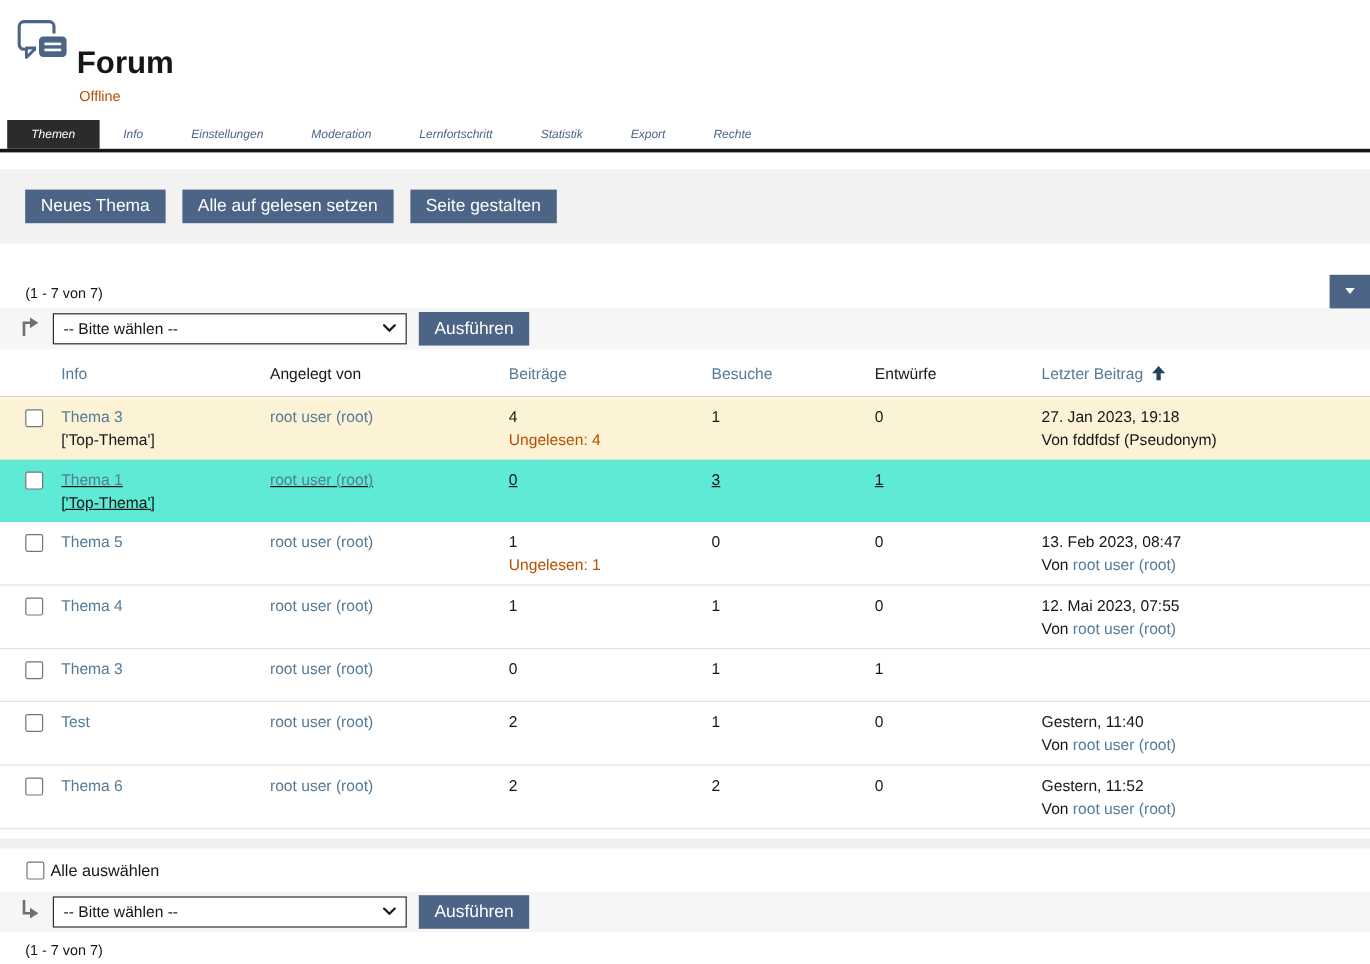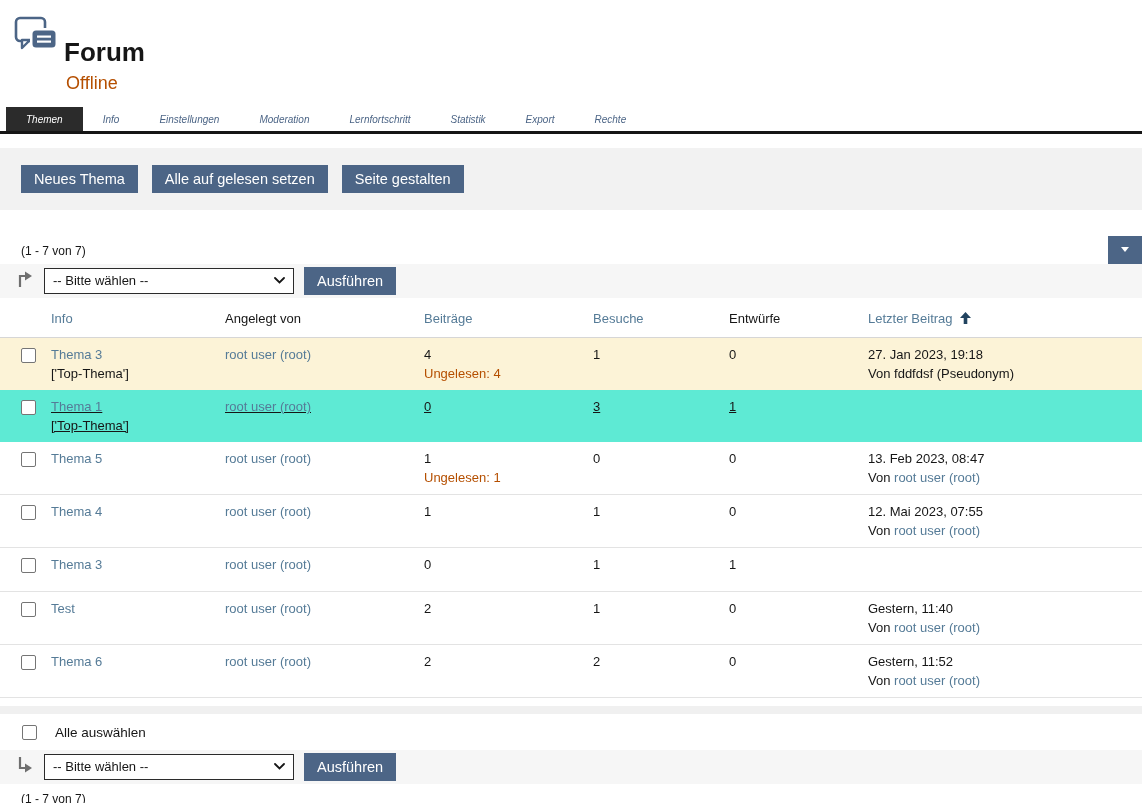--- a/index.html
+++ b/index.html
@@ -9,21 +9,21 @@
     color:#161616; font-size:13px;
   }
   .page { width:1142px; position:relative; }
 
   
   .app-header { padding:14px 0 0 14px; }
   .header-row { display:flex; align-items:flex-start; }
   .forum-icon { width:44px; height:40px; flex:0 0 auto; margin-top:2px; }
   .title-block { margin-left:6px; }
   .page-title { font-size:26px; font-weight:bold; color:#161616; line-height:1.1;margin-top:24px; }
-  .status-offline { font-size:18px; color:#b54f00; margin:6px 0 0 2px; }
+  .status-offline { font-size:12px; color:#b54f00; margin:6px 0 0 2px; }
 
   
   .tabbar { margin-top:13px; border-bottom:3px solid #161616; display:flex; align-items:stretch; padding-left:6px; }
   .tab { font-size:10px; color:#4c6586; padding:7px 20px 6px 20px; cursor:pointer;font-style:italic; }
   .tab.active { background:#2b2b2b; color:#ffffff; }
 
   
   .toolbar-band { margin-top:14px; background:#f2f2f2; padding:17px 0 17px 21px; display:flex; gap:14px; }
   .btn {
     background:#4c6586; color:#fff; border:none; font-family:inherit;
@@ -34,21 +34,21 @@
   
   .list-header { margin-top:26px; display:flex; justify-content:space-between; align-items:flex-end; padding-left:21px; }
   .count-text { font-size:12px; color:#161616; padding-bottom:6px; }
   .perpage-btn { font-size:14.5px; gap:8px; }
   .caret-down { width:0; height:0; border-left:4px solid transparent; border-right:4px solid transparent; border-top:5px solid #fff; display:inline-block; }
 
   
   .action-row { background:#f6f6f6; padding:5px 0 5px 16px; display:flex; align-items:center; gap:10px; height:34px; }
   .corner-arrow { width:18px; height:18px; flex:0 0 auto; }
   .select-box {
-    width:250px; height:26px; background:#fff; border:1px solid #2b2b2b;
+    width:295px; height:26px; background:#fff; border:1px solid #2b2b2b;
     display:flex; align-items:center; justify-content:space-between; padding:0 8px; cursor:pointer; font-size:13px;
   }
   .select-chevron { width:11px; height:7px; }
   .exec-btn { height:28px; font-size:14.5px; }
 
   
   .grid-row { display:grid; grid-template-columns:30px 174px 199px 169px 136px 139px 1fr; padding-left:21px; }
   .thead { padding-top:12px; padding-bottom:10px; border-bottom:1px solid #d6d6d6; align-items:flex-end; }
   .th { font-size:14px; }
   .th-link { color:#557b97; cursor:pointer; }
@@ -66,21 +66,21 @@
   }
   .topic-link { color:#557b97; cursor:pointer; }
   .topic-subtitle { color:#161616; margin-top:2px; }
   .link-text { color:#557b97; cursor:pointer; }
   .unread { color:#b54f00; margin-top:2px; }
   .lastpost-line2 { margin-top:2px; }
 
   .table-footer-strip { height:8px; background:#f0f0f0; margin-top:8px; }
 
   
-  .select-all-row { display:flex; align-items:center; gap:18px; padding:11px 0 10px 22px; }
+  .select-all-row { display:flex; align-items:center; gap:5px; padding:11px 0 10px 22px; }
   .select-all-label { font-size:13.5px; }
   .bottom-count { font-size:12px; padding:8px 0 12px 21px; }
 </style>
 </head>
 <body>
 
 <div class="page">
 
   <div class="app-header">
     <div class="header-row">

